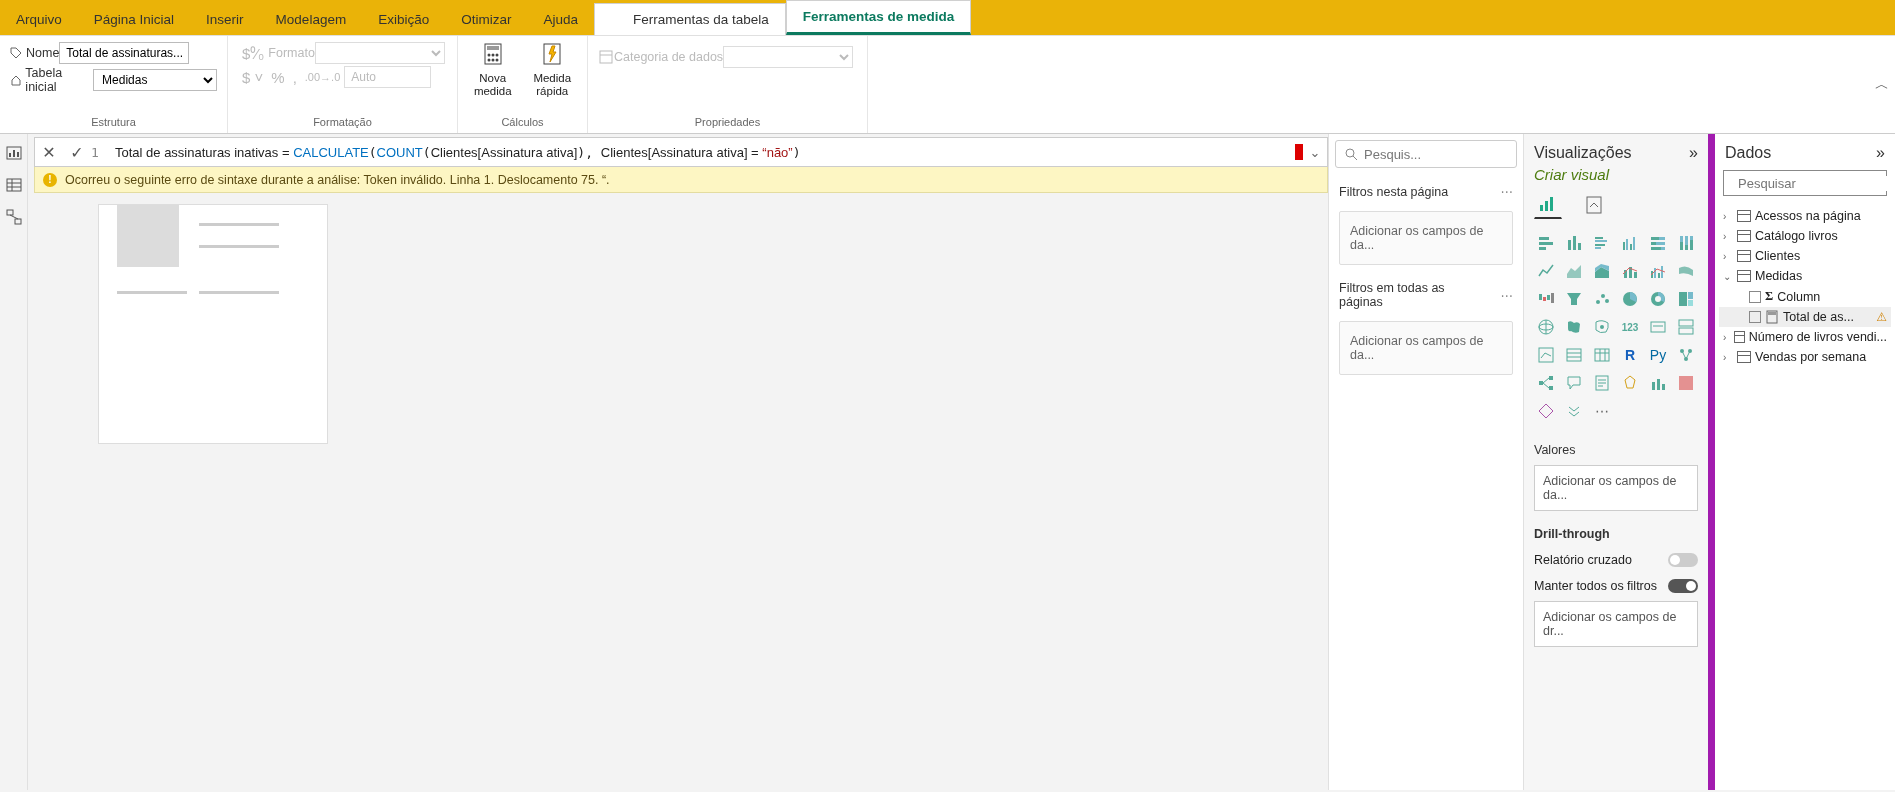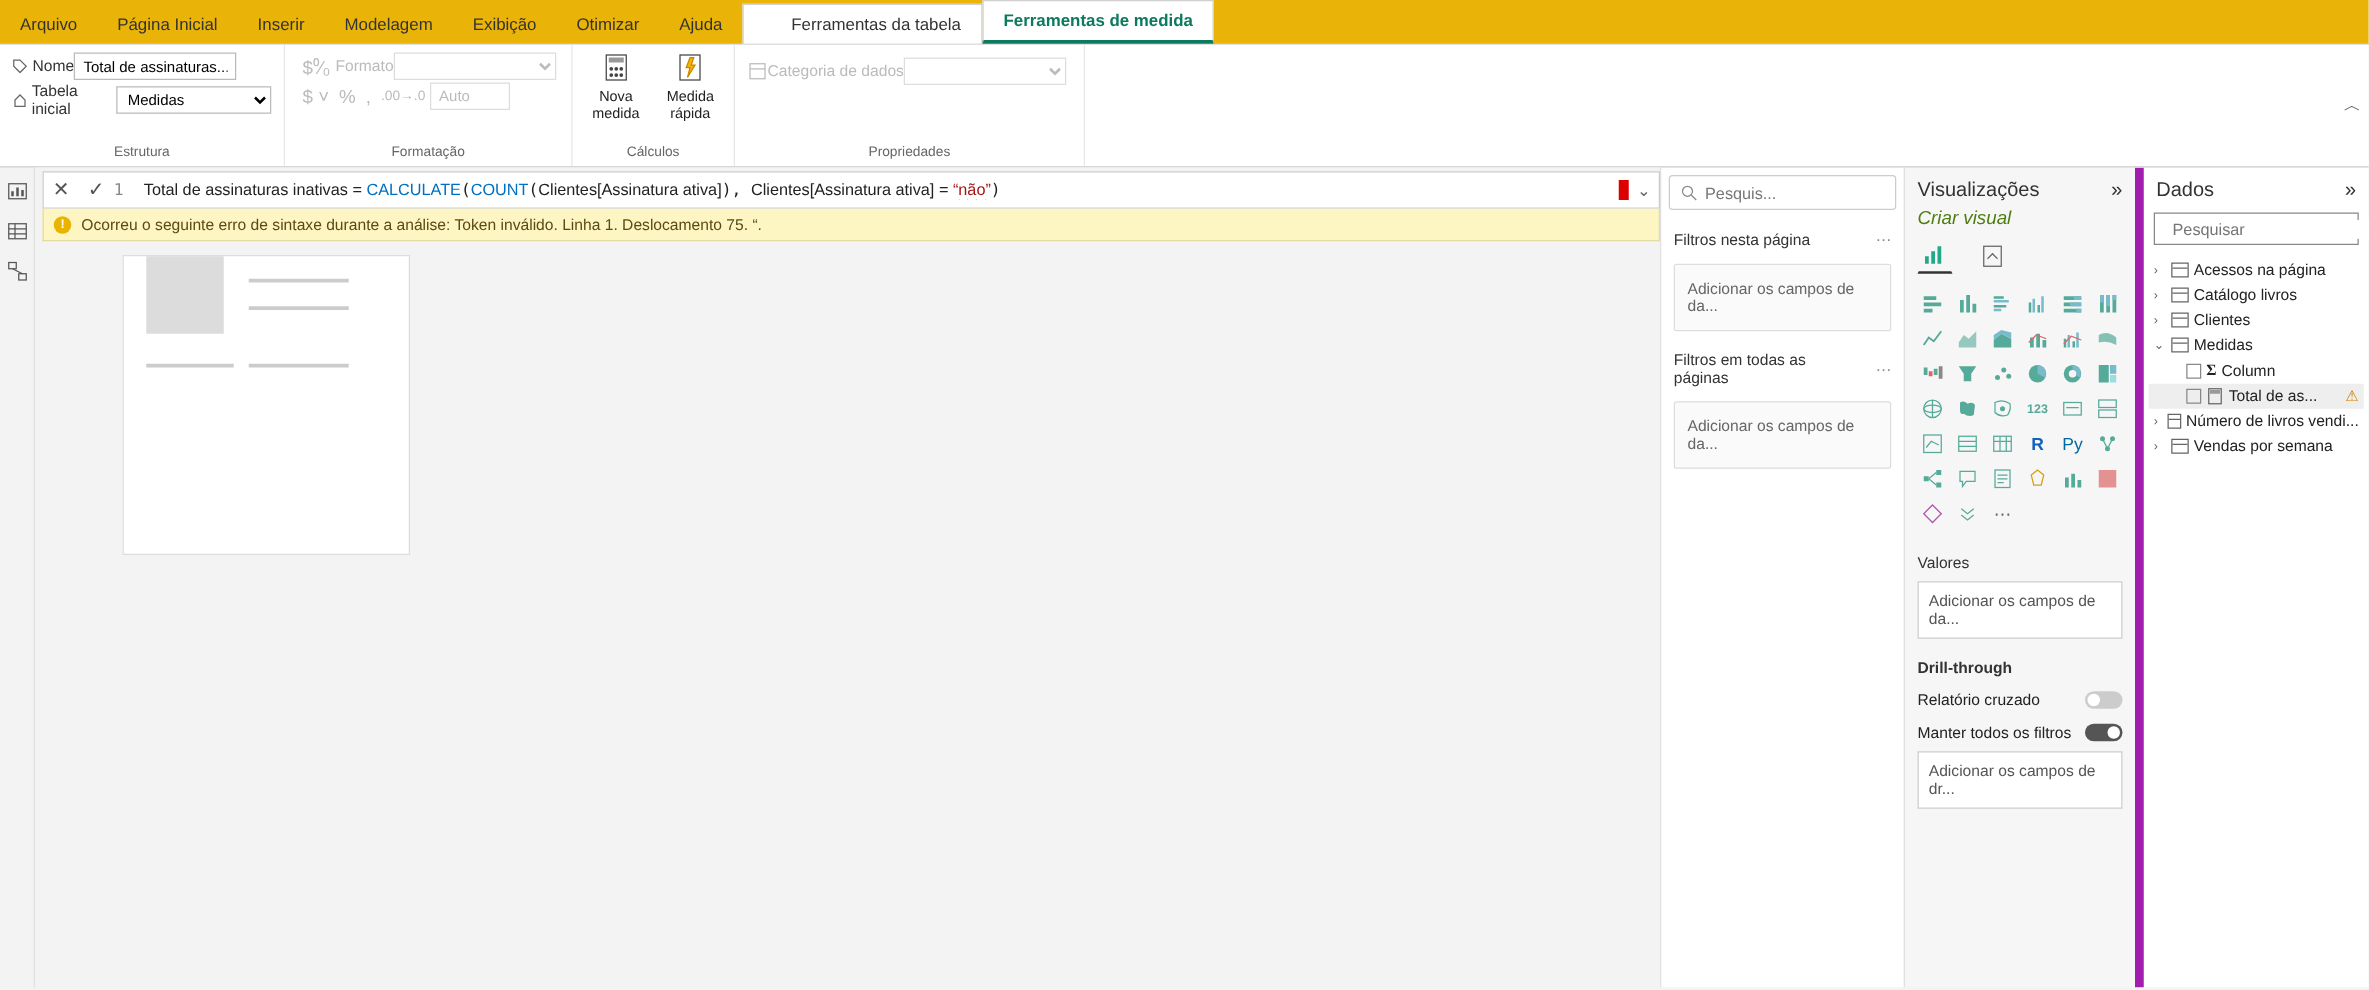--- a/index.html
+++ b/index.html
@@ -143,21 +143,21 @@
       <div class="field-row">
         <span class="fmt-btn">$⁰⁄₀</span>
         <span class="field-label disabled">Formato</span>
         <select class="select-input disabled" style="width:130px"><option></option></select>
       </div>
       <div class="field-row">
         <span class="fmt-btn">$ ˅</span>
         <span class="fmt-btn">%</span>
         <span class="fmt-btn">,</span>
         <span class="fmt-btn" style="font-size:11px">.00→.0</span>
-        <input class="text-input disabled" style="width: 64px;" value="Auto">
+        <input class="text-input disabled" style="width: 87px;" value="Auto">
       </div>
     </div>
     <div class="ribbon-group-label">Formatação</div>
   </div>
 
   <div class="ribbon-group" style="width:130px;">
     <div class="ribbon-group-body">
       <div class="big-btn">
         <span class="ic">
           <svg width="24" height="24">

